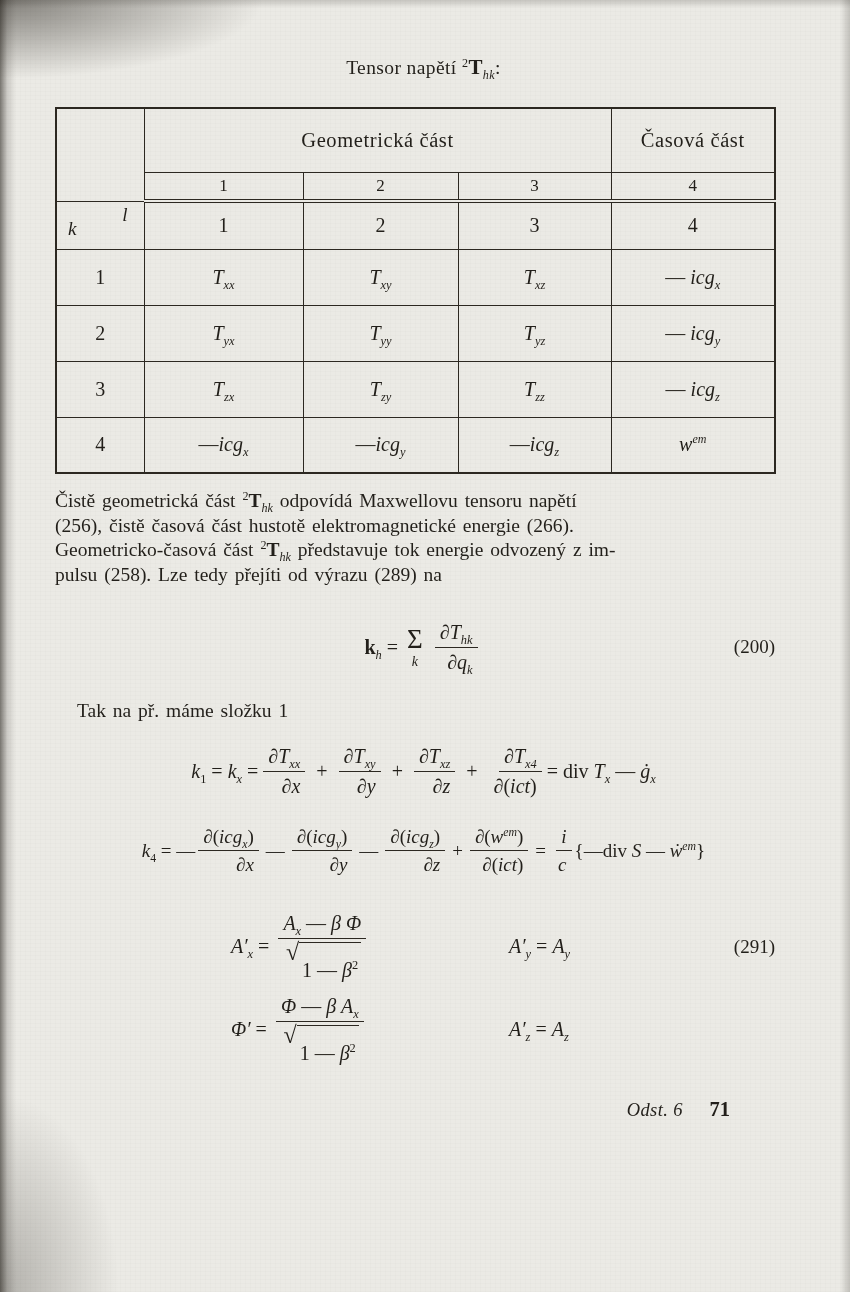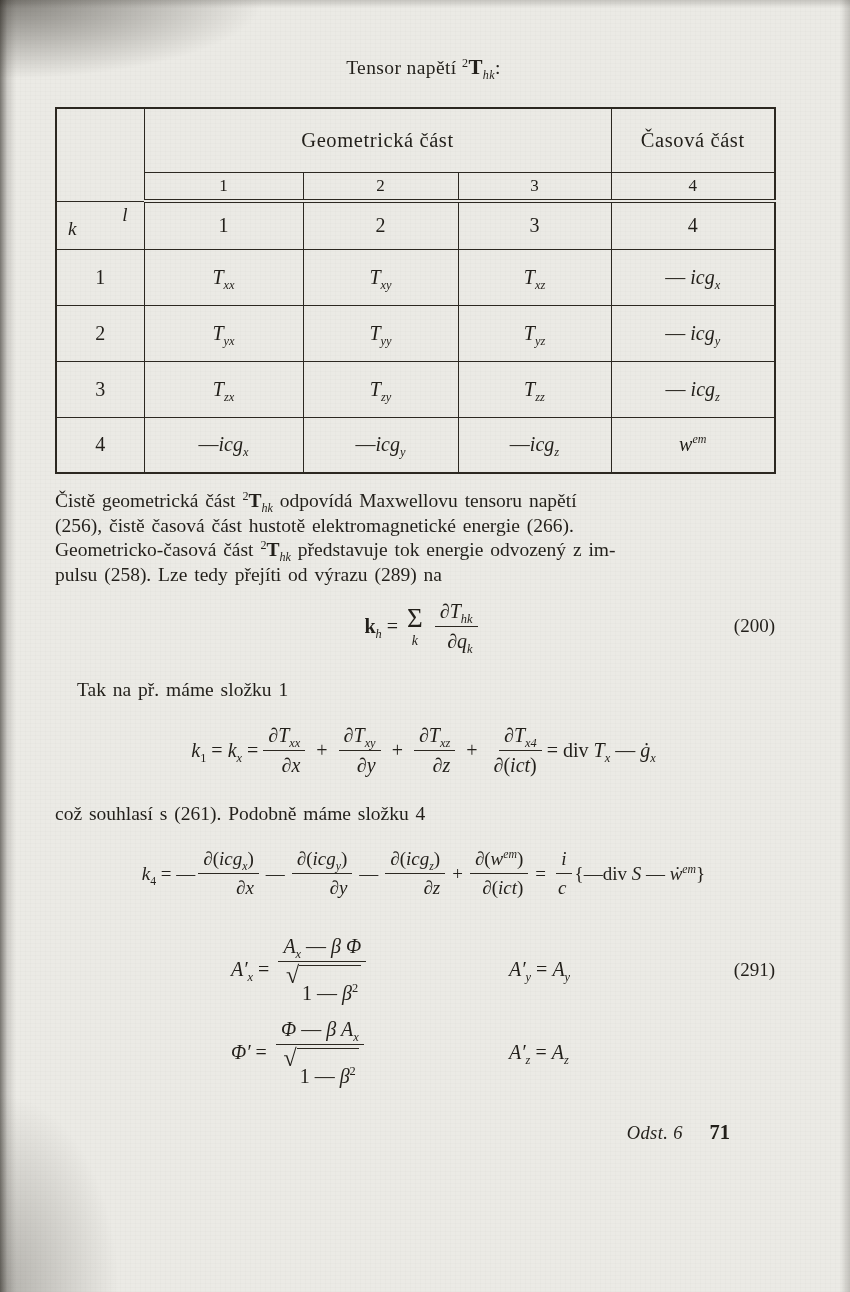--- a/index.html
+++ b/index.html
@@ -63,21 +63,21 @@
 
   
   .eq{display:flex;align-items:center;justify-content:center;font-size:20px;position:relative;}
   .frac{display:inline-flex;flex-direction:column;align-items:flex-end;margin:0 5px;text-align:center;line-height:1.15;}
   .frac .num{padding:0 5px 3px;border-bottom:1.5px solid #2c2821;white-space:nowrap;}
   .frac .den{padding:3px 5px 0;white-space:nowrap;display:inline-flex;align-items:flex-start;justify-content:center;}
   .op{margin:0 6px;}
   .sum{display:inline-flex;flex-direction:column;align-items:center;margin:0 7px 0 9px;line-height:1;}
   .sum .sigma{font-size:27px;}
   .sum .under{font-size:14px;font-style:italic;margin-top:2px;}
-  .eq-290{margin-top:8px;min-height:62px;}
+  .eq-290{margin-top:29px;min-height:62px;}
   .eq-tag{position:absolute;right:17px;top:50%;transform:translateY(-50%);font-size:19px;}
   .eq-k1{margin-top:16px;min-height:64px;}
   .eq-k4{margin-top:13px;min-height:68px;font-size:19px;}
   .eq-k4 .op{margin:0 4px;}
   .eq-k4 .frac{margin:0 3px;}
   .sqrt-sign{font-size:24px;line-height:1;transform:translateY(-2px);}
   .rad{border-top:1.6px solid #2c2821;padding:16px 3px 0;}
   .eq291{display:flex;align-items:center;position:relative;font-size:20px;padding-left:176px;}
   .eq291.row-a2{margin-top:27px;min-height:62px;}
   .eq291.row-b2{margin-top:13px;min-height:62px;}
@@ -199,21 +199,20 @@
         <span class="den">∂<i>z</i></span>
       </span>
       <span class="op">+</span>
       <span class="frac">
         <span class="num">∂<i>T<sub>x4</sub></i></span>
         <span class="den">∂(<i>ict</i>)</span>
       </span>
       <span>= div <i>T<sub>x</sub></i> — <i>ġ<sub>x</sub></i></span>
     </div>
 
-    <p class="para p3">což souhlasí s (261). Podobně máme složku 4</p>
 
     <div class="eq eq-k4">
       <span><i>k</i><sub>4</sub> = —</span>
       <span class="frac">
         <span class="num">∂(<i>icg<sub>x</sub></i>)</span>
         <span class="den">∂<i>x</i></span>
       </span>
       <span class="op">—</span>
       <span class="frac">
         <span class="num">∂(<i>icg<sub>y</sub></i>)</span>

